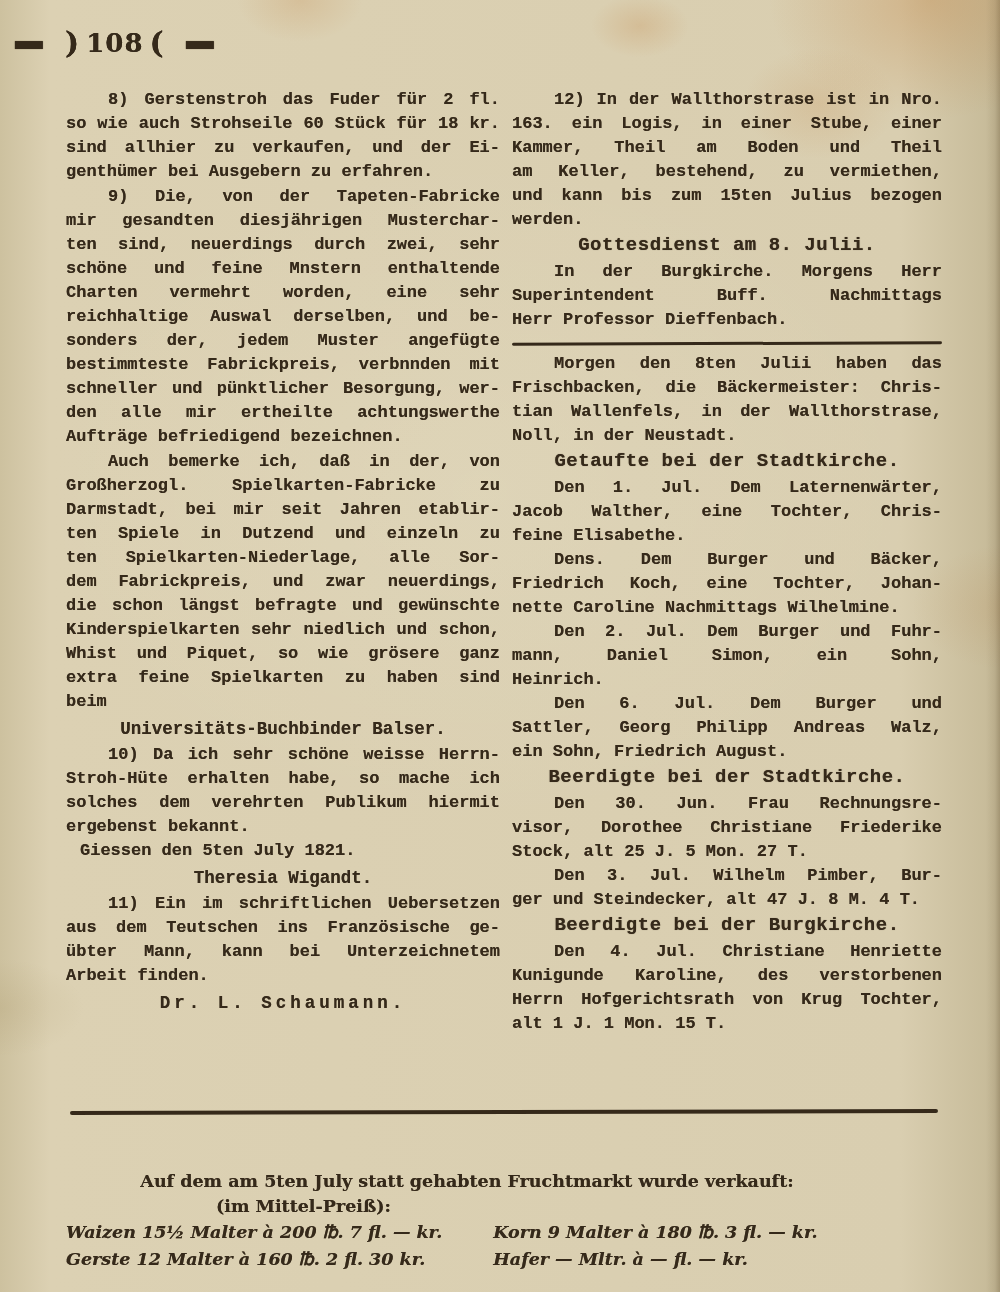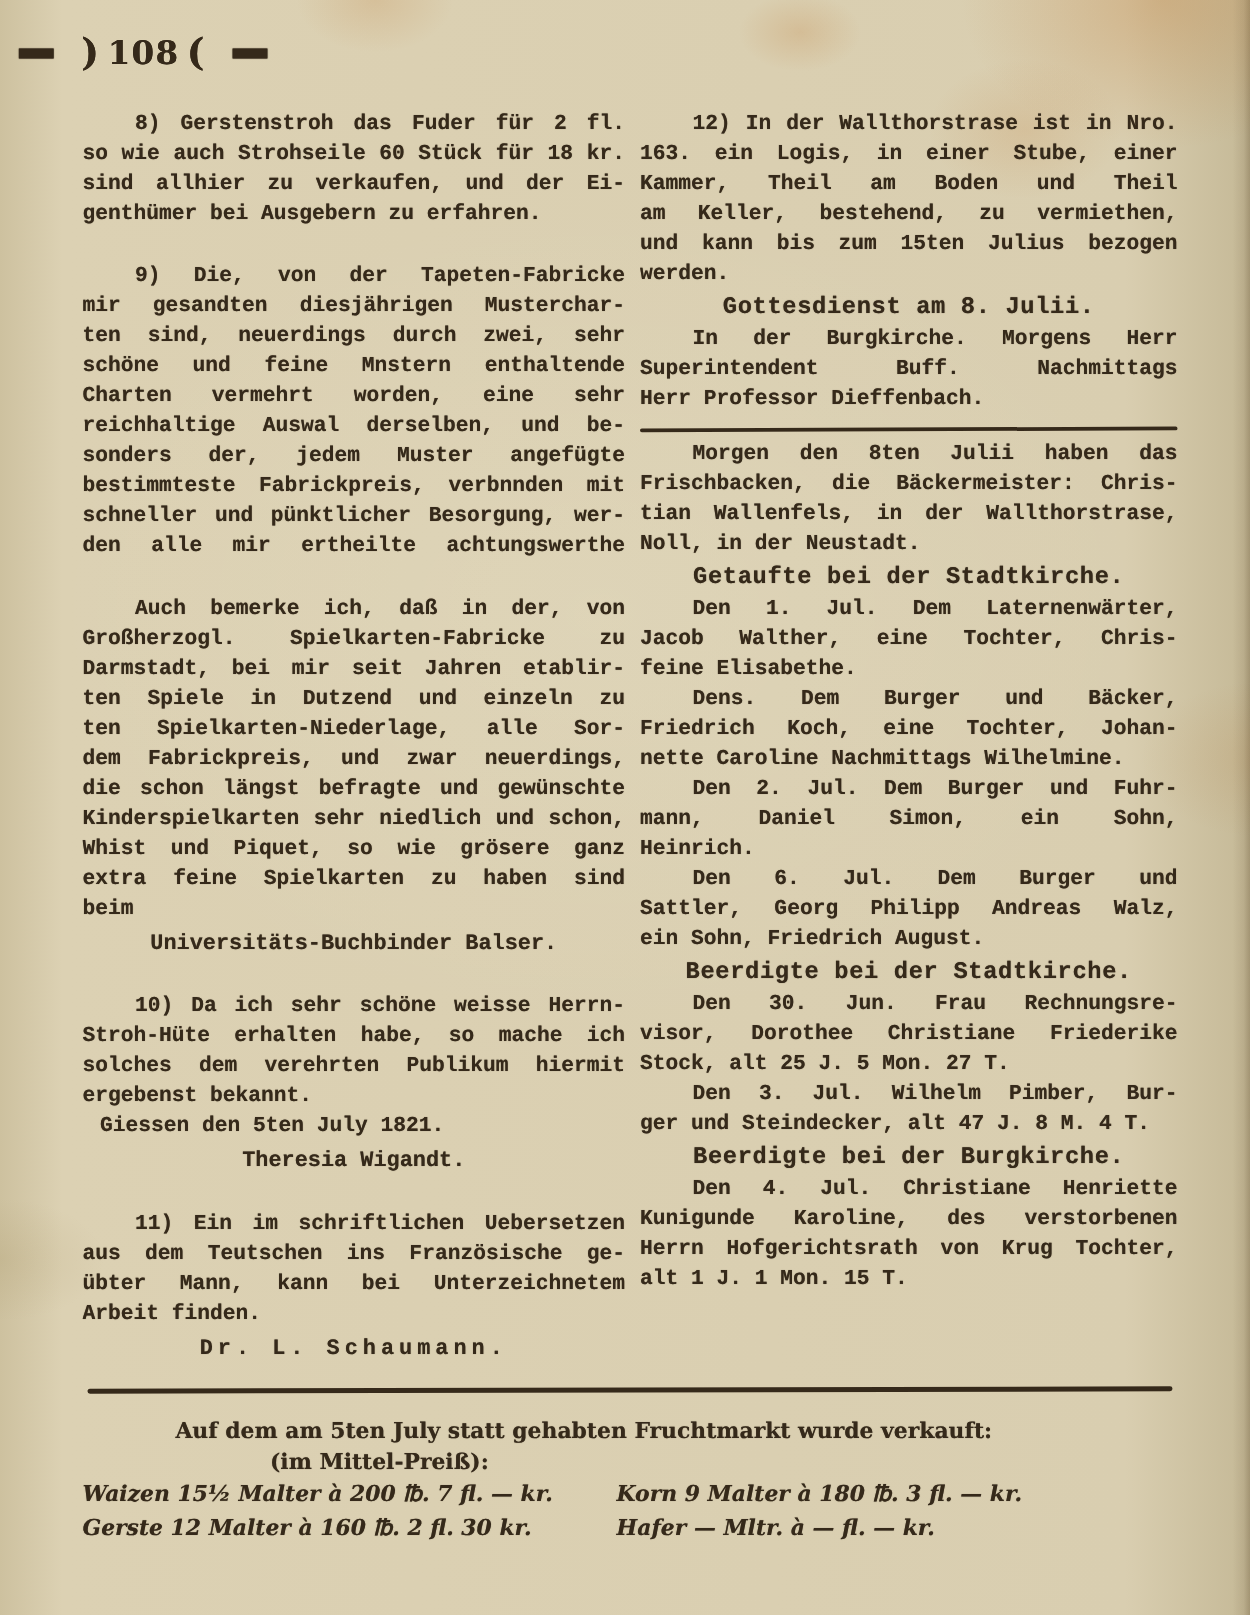--- a/index.html
+++ b/index.html
@@ -44,21 +44,21 @@
   .col-left{left:66px;top:88px;width:434px;}
   .col-right{left:512px;top:88px;width:430px;}
   .line{
     line-height:24px;white-space:nowrap;overflow:hidden;
     text-align:justify;text-align-last:justify;
     text-shadow:0 0 .6px rgba(53,41,26,.7);
   }
   .line.last{text-align-last:left;}
   .line.indent{text-indent:42px;}
   .line.indent-sm{text-indent:14px;}
-  .g-item{margin-top:26px;}
+  .g-item{margin-top:1px;}
   .g-entry{margin-top:0;}
   .head{
     text-align:center;font-size:19px;line-height:26px;margin-bottom:2px;
     letter-spacing:.5px;text-shadow:0 0 .7px rgba(53,41,26,.8);
   }
   .sig{
     text-align:center;font-size:17.5px;line-height:26px;margin-top:2px;
     text-shadow:0 0 .6px rgba(53,41,26,.7);
   }
   .sig.ls{letter-spacing:4px;}
@@ -67,21 +67,21 @@
     transform:rotate(-.2deg);
   }
   .bottom-rule{
     position:absolute;left:70px;top:1110px;width:868px;height:3.5px;
     background:var(--ink);border-radius:2px;transform:rotate(-.12deg);
   }
   .market{
     position:absolute;left:66px;top:1132px;width:872px;font-size:17.5px;
     text-shadow:0 0 .6px rgba(53,41,26,.7);
   }
-  .market .m-line1{text-align:center;line-height:26px;padding-right:70px;}
+  .market .m-line1{text-align:center;line-height:26px;padding-right:70px;margin-top:36px;}
   .market .m-line2{line-height:25px;padding-left:150px;}
   .market .m-row{display:flex;line-height:27px;font-style:italic;}
   .market .m-cell-l{flex:0 0 49%;}
   .market .m-cell-r{flex:1;}
 </style>
 </head>
 <body>
 
 <div class="page">
 
@@ -100,20 +100,21 @@
         <div class="line indent">9) Die, von der Tapeten-Fabricke</div>
         <div class="line">mir gesandten diesjährigen Musterchar-</div>
         <div class="line">ten sind, neuerdings durch zwei, sehr</div>
         <div class="line">schöne und feine Mnstern enthaltende</div>
         <div class="line">Charten vermehrt worden, eine sehr</div>
         <div class="line">reichhaltige Auswal derselben, und be-</div>
         <div class="line">sonders der, jedem Muster angefügte</div>
         <div class="line">bestimmteste Fabrickpreis, verbnnden mit</div>
         <div class="line">schneller und pünktlicher Besorgung, wer-</div>
         <div class="line">den alle mir ertheilte achtungswerthe</div>
+        <div class="line last">Aufträge befriedigend bezeichnen.</div>
       </div>
       <div class="para g-item">
         <div class="line indent">Auch bemerke ich, daß in der, von</div>
         <div class="line">Großherzogl. Spielkarten-Fabricke zu</div>
         <div class="line">Darmstadt, bei mir seit Jahren etablir-</div>
         <div class="line">ten Spiele in Dutzend und einzeln zu</div>
         <div class="line">ten Spielkarten-Niederlage, alle Sor-</div>
         <div class="line">dem Fabrickpreis, und zwar neuerdings,</div>
         <div class="line">die schon längst befragte und gewünschte</div>
         <div class="line">Kinderspielkarten sehr niedlich und schon,</div>

